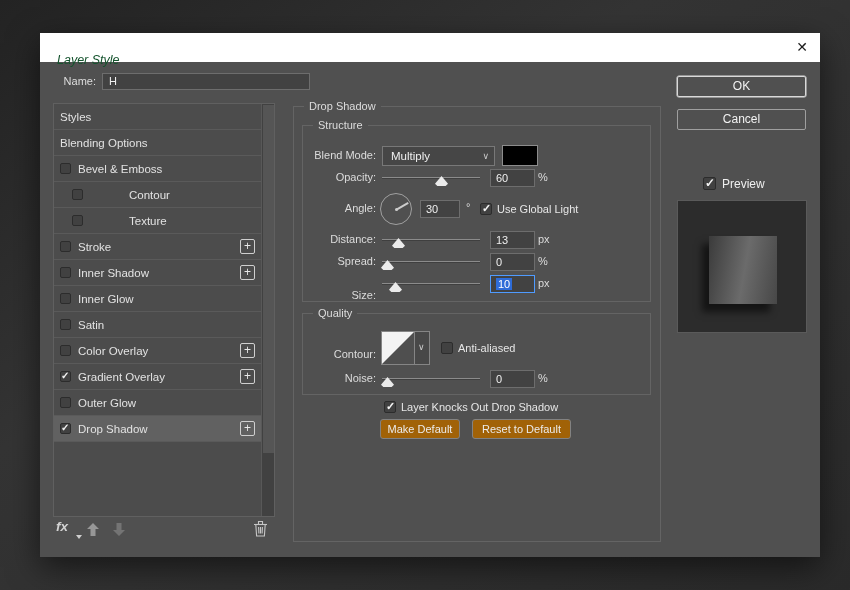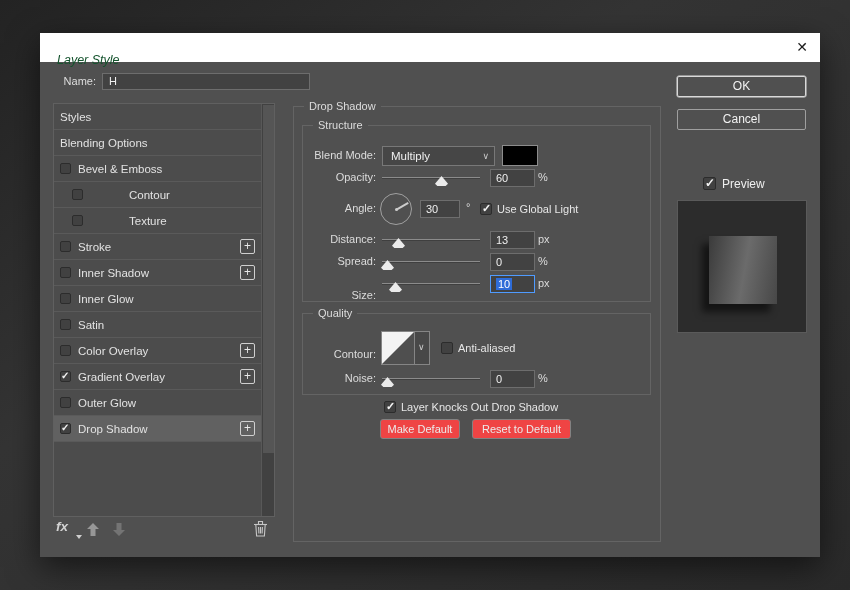--- a/index.html
+++ b/index.html
@@ -69,21 +69,21 @@
 
   .cb2 { position:absolute; width:12px; height:12px; background:#414141; border:1px solid #2c2c2c; border-radius:2px; }
   .cb2.checked::after { content:"✓"; position:absolute; left:1px; top:-2px; font-size:11px; font-weight:bold; color:#f4f4f4; }
   .cb-lbl { position:absolute; font-size:11px; color:#e6e6e6; }
 
   .contour-swatch { position:absolute; left:341px; top:298px; width:34px; height:34px; background:#4f4f4f; border:1px solid #858585; overflow:hidden; }
   .contour-swatch::before { content:""; position:absolute; left:0; top:0; width:100%; height:100%; background:#f4f4f4; clip-path:polygon(0 0,100% 0,0 100%); }
   .contour-chev { position:absolute; left:375px; top:298px; width:15px; height:34px; background:#484848; border:1px solid #858585; border-left:none; }
   .contour-chev span { position:absolute; left:3px; top:10px; font-size:9px; color:#cccccc; }
 
-  .panel-btn { position:absolute; top:386px; height:20px; background:#ef4444; border:1px solid #828282; border-radius:3px; font-size:11px; color:#ebebeb; text-align:center; line-height:18px; }
+  .panel-btn { position:absolute; top:386px; height:20px; background:#a16207; border:1px solid #828282; border-radius:3px; font-size:11px; color:#ebebeb; text-align:center; line-height:18px; }
   .btn-make { left:340px; width:80px; }
   .btn-reset { left:432px; width:99px; }
 
   
   .pill { position:absolute; left:637px; width:129px; height:21px; border:1px solid #9f9f9f; border-radius:2px; font-size:12px; color:#f2f2f2; text-align:center; line-height:19px; background:transparent; }
   .pill-ok { top:43px; border-color:#d9d9d9; box-shadow:0 0 0 0.5px #d9d9d9; }
   .pill-cancel { top:76px; }
   .pill-new { top:109px; }
   .preview-cb { left:663px; top:144px; width:13px; height:13px; }
   .preview-cb.checked::after { font-size:12px; top:-2px; }

